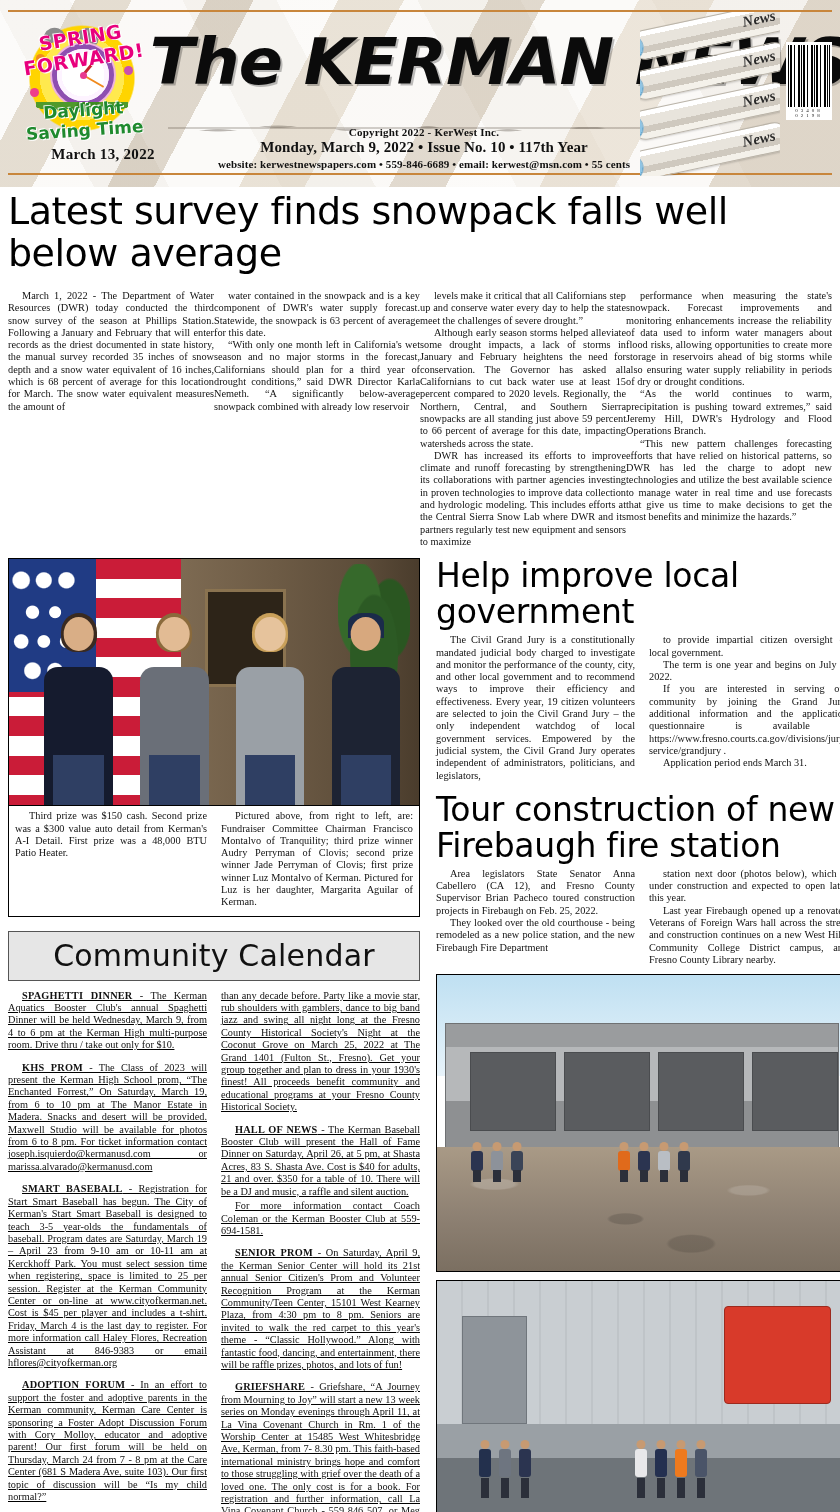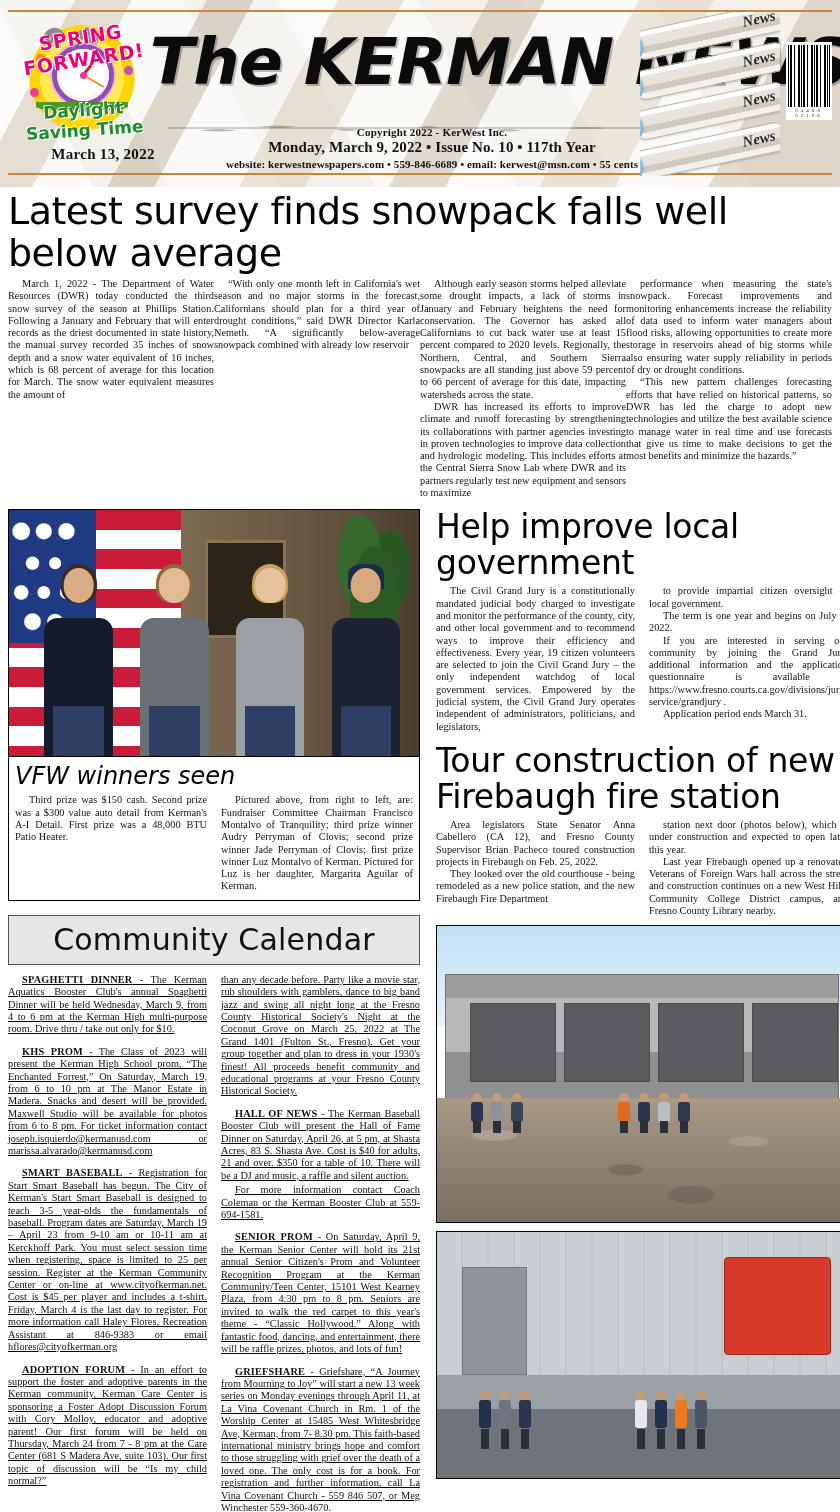--- a/index.html
+++ b/index.html
@@ -105,21 +105,21 @@
     background:
       radial-gradient(ellipse at 10% 80%, rgba(60,50,40,.55) 0 2%, transparent 3%),
       radial-gradient(ellipse at 22% 70%, rgba(60,50,40,.5) 0 2.4%, transparent 3.4%),
       radial-gradient(ellipse at 36% 78%, rgba(60,50,40,.5) 0 2%, transparent 3%),
       radial-gradient(ellipse at 52% 72%, rgba(60,50,40,.5) 0 2.2%, transparent 3.2%),
       radial-gradient(ellipse at 68% 80%, rgba(60,50,40,.5) 0 2%, transparent 3%),
       radial-gradient(ellipse at 84% 74%, rgba(60,50,40,.5) 0 2.2%, transparent 3.2%),
       linear-gradient(to bottom, transparent 0 72%, rgba(70,58,46,.38) 72% 76%, transparent 77%);
   }
   .mh-info {
-    position:absolute; left:222px; top:126px; width:420px;
+    position:absolute; left:214px; top:126px; width:420px;
     text-align:center; color:#111;
   }
   .mh-copy { font-size:11px; font-weight:bold; letter-spacing:.2px; }
   .mh-date { font-size:15px; font-weight:bold; margin-top:1px; letter-spacing:.1px; }
   .mh-web  { font-size:11px; font-weight:bold; margin-top:2px; letter-spacing:.1px; }
 
   
   .mh-rolls { position:absolute; right:60px; top:12px; width:140px; height:164px; overflow:hidden;}
   .roll {
     position:absolute; right:-10px; width:160px; height:30px; border-radius:14px;
@@ -140,21 +140,21 @@
   }
   .mh-barcode .bnum { font-size:5px; text-align:center; letter-spacing:3px; color:#222; margin-top:1px;}
 
   
   .content { position:relative; width:840px; padding:0 8px; }
 
   h1.head {
     font-family:"DejaVu Sans", sans-serif;
     font-weight:400; color:#000;
     font-size:38px; line-height:42px; letter-spacing:-.5px;
-    margin:2px 0 4px 0;
+    margin:2px 0 16px 0;
   }
   h2.head2 {
     font-family:"DejaVu Sans", sans-serif;
     font-weight:400; color:#000;
     font-size:33px; line-height:36px; letter-spacing:-.3px;
     margin:6px 0 4px 0;
   }
   .cols4 { display:grid; grid-template-columns: 1fr 1fr 1fr 1fr; }
   .cols2 { display:grid; grid-template-columns: 1fr 1fr; column-gap:14px; }
   p.body {
@@ -334,28 +334,31 @@
 
   <div class="content">
 
     <h1 class="head">Latest survey finds snowpack falls well below average</h1>
 
     <div class="cols4">
       <div>
         <p class="body">March 1, 2022 - The Department of Water Resources (DWR) today conducted the third snow survey of the season at Phillips Station. Following a January and February that will enter records as the driest documented in state history, the manual survey recorded 35 inches of snow depth and a snow water equivalent of 16 inches, which is 68 percent of average for this location for March. The snow water equivalent measures the amount of</p>
       </div>
       <div>
+        <p class="body">water contained in the snowpack and is a key component of DWR's water supply forecast. Statewide, the snowpack is 63 percent of average for this date.</p>
         <p class="body">“With only one month left in California's wet season and no major storms in the forecast, Californians should plan for a third year of drought conditions,” said DWR Director Karla Nemeth. “A significantly below-average snowpack combined with already low reservoir</p>
       </div>
       <div>
+        <p class="body">levels make it critical that all Californians step up and conserve water every day to help the state meet the challenges of severe drought.”</p>
         <p class="body">Although early season storms helped alleviate some drought impacts, a lack of storms in January and February heightens the need for conservation. The Governor has asked all Californians to cut back water use at least 15 percent compared to 2020 levels. Regionally, the Northern, Central, and Southern Sierra snowpacks are all standing just above 59 percent to 66 percent of average for this date, impacting watersheds across the state.</p>
         <p class="body">DWR has increased its efforts to improve climate and runoff forecasting by strengthening its collaborations with partner agencies investing in proven technologies to improve data collection and hydrologic modeling. This includes efforts at the Central Sierra Snow Lab where DWR and its partners regularly test new equipment and sensors to maximize</p>
       </div>
       <div>
         <p class="body">performance when measuring the state's snowpack. Forecast improvements and monitoring enhancements increase the reliability of data used to inform water managers about flood risks, allowing opportunities to create more storage in reservoirs ahead of big storms while also ensuring water supply reliability in periods of dry or drought conditions.</p>
+        <p class="body">“As the world continues to warm, precipitation is pushing toward extremes,” said Jeremy Hill, DWR's Hydrology and Flood Operations Branch.</p>
         <p class="body">“This new pattern challenges forecasting efforts that have relied on historical patterns, so DWR has led the charge to adopt new technologies and utilize the best available science to manage water in real time and use forecasts that give us time to make decisions to get the most benefits and minimize the hazards.”</p>
       </div>
     </div>
 
     <div style="display:grid; grid-template-columns: 412px 412px; column-gap:16px; margin-top:10px;">
 
       <div class="left-half">
 
         <div class="photo photo-vfw">
           <div class="vfw-img">
@@ -389,21 +392,20 @@
                 <div class="cap"></div>
                 <div class="head" style="background:#d7a87e;"></div>
                 <div class="torso" style="background:#1d2333;"></div>
                 <div class="legs"></div>
               </div>
             </div>
           </div>
         </div>
 
         <div class="capbox">
-          <h3 class="capt">VFW winners seen</h3>
           <div class="cols2">
             <div>
               <p class="body">Third prize was $150 cash. Second prize was a $300 value auto detail from Kerman's A-I Detail. First prize was a 48,000 BTU Patio Heater.</p>
             </div>
             <div>
               <p class="body">Pictured above, from right to left, are: Fundraiser Committee Chairman Francisco Montalvo of Tranquility; third prize winner Audry Perryman of Clovis; second prize winner Jade Perryman of Clovis; first prize winner Luz Montalvo of Kerman. Pictured for Luz is her daughter, Margarita Aguilar of Kerman.</p>
             </div>
           </div>
         </div>
 

